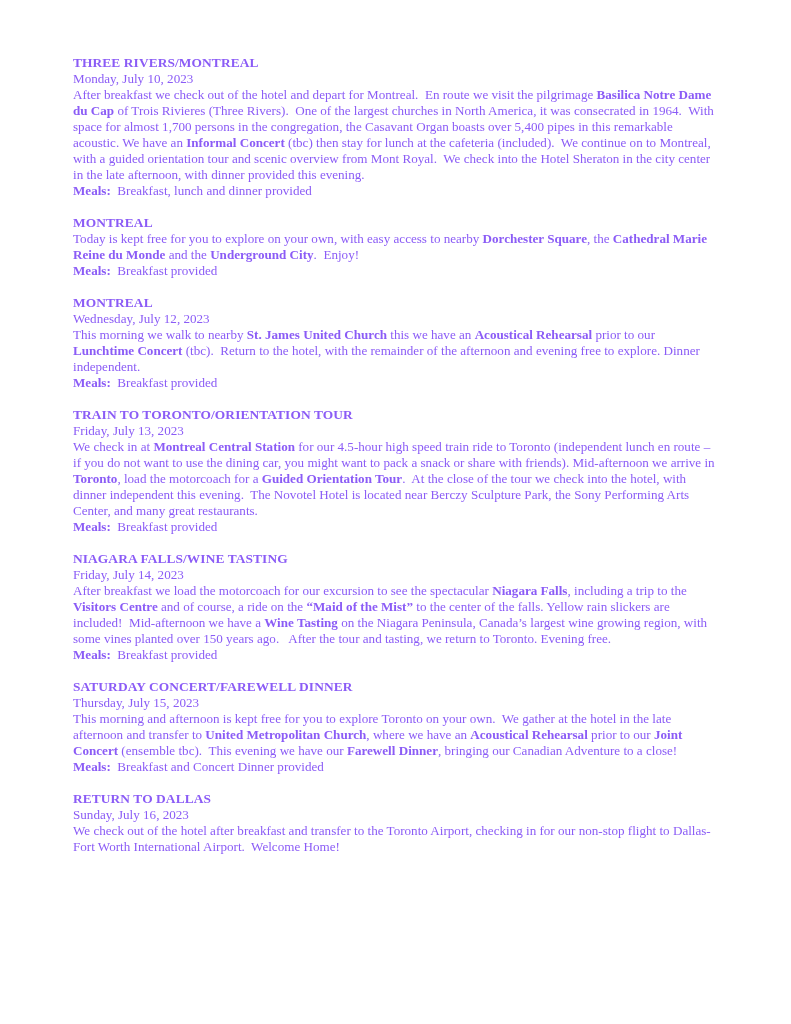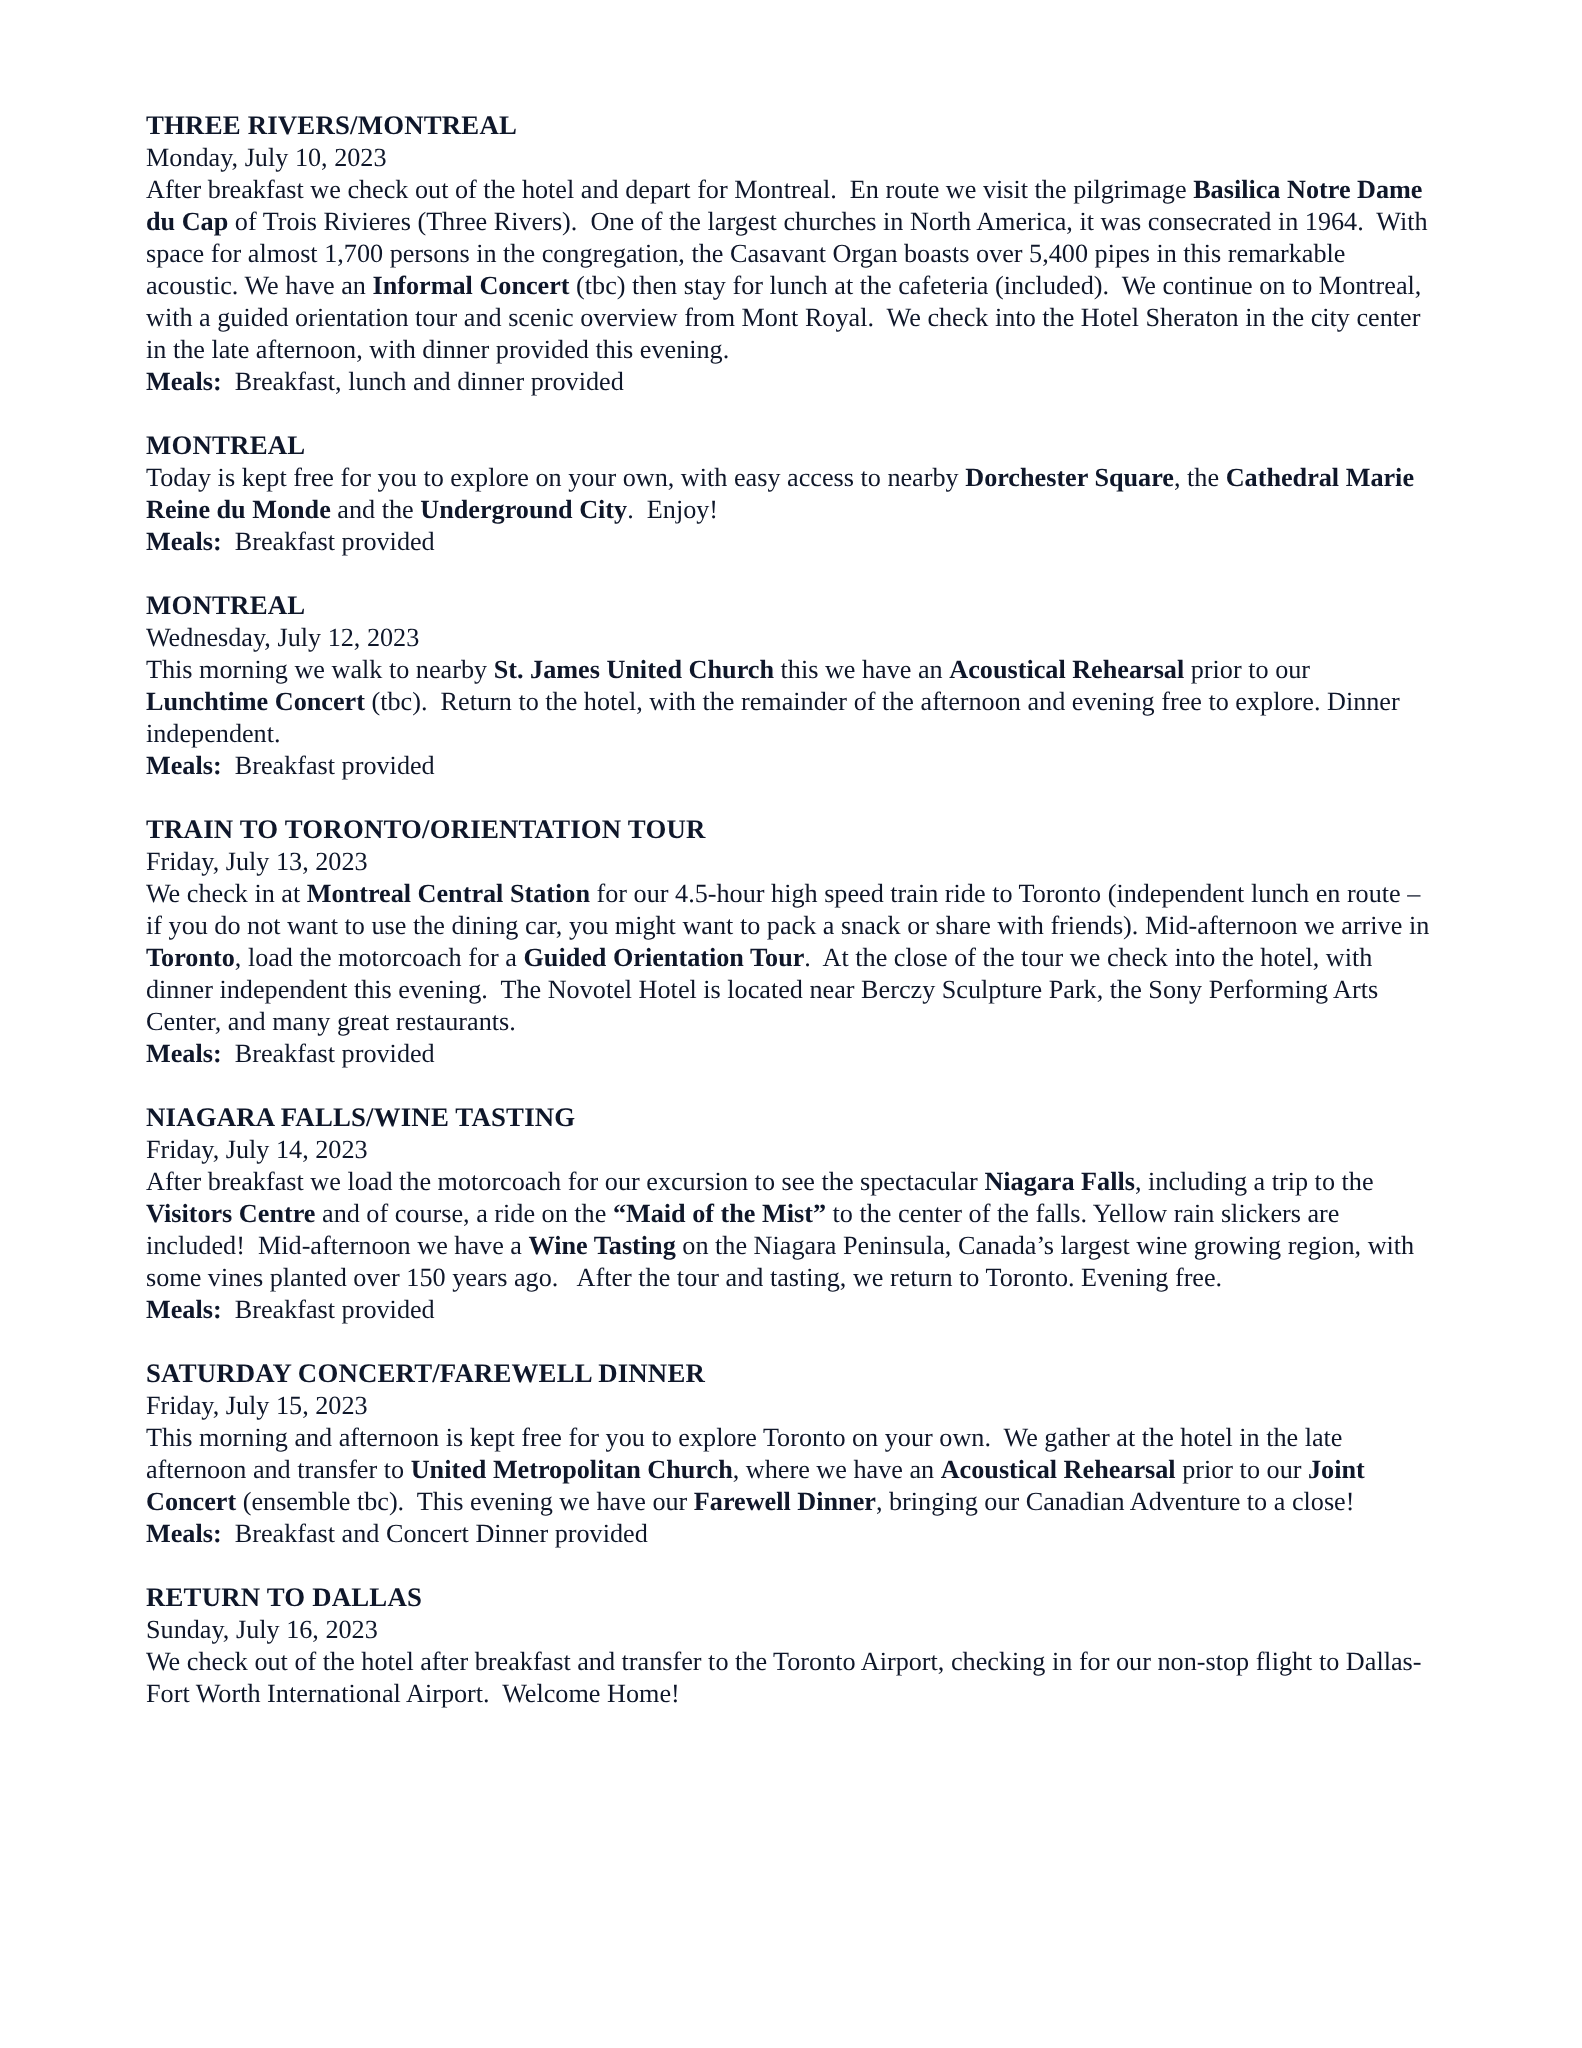--- a/index.html
+++ b/index.html
@@ -13,21 +13,21 @@
     overflow: hidden;
   }
   .page {
     box-sizing: border-box;
     width: 791px;
     height: 1024px;
     padding: 55px 74px 40px 73px;
     font-family: "Liberation Serif", serif;
     font-size: 13.1px;
     line-height: 16px;
-    color: #0f172a;
+    color: #8b5cf6;
   }
   section.day {
     margin: 0 0 16px 0;
   }
   .day-title {
     font-size: 13.4px;
     font-weight: bold;
     margin: 0;
     line-height: 16px;
     letter-spacing: 0.1px;
@@ -74,21 +74,21 @@
         <p class="meals-line"><span class="b">Meals:</span><span>  Breakfast provided</span></p>
       </section>
       <section class="day">
         <h2 class="day-title">NIAGARA FALLS/WINE TASTING</h2>
         <div class="day-date">Friday, July 14, 2023</div>
         <p class="body-text"><span>After breakfast we load the motorcoach for our excursion to see the spectacular </span><span class="b">Niagara Falls</span><span>, including a trip to the </span><span class="b">Visitors Centre</span><span> and of course, a ride on the </span><span class="b">“Maid of the Mist”</span><span> to the center of the falls. Yellow rain slickers are included!  Mid-afternoon we have a </span><span class="b">Wine Tasting</span><span> on the Niagara Peninsula, Canada’s largest wine growing region, with some vines planted over 150 years ago.   After the tour and tasting, we return to Toronto. Evening free.</span></p>
         <p class="meals-line"><span class="b">Meals:</span><span>  Breakfast provided</span></p>
       </section>
       <section class="day">
         <h2 class="day-title">SATURDAY CONCERT/FAREWELL DINNER</h2>
-        <div class="day-date">Friday, July 15, 2023</div>
+        <div class="day-date">Thursday, July 15, 2023</div>
         <p class="body-text"><span>This morning and afternoon is kept free for you to explore Toronto on your own.  We gather at the hotel in the late afternoon and transfer to </span><span class="b">United Metropolitan Church</span><span>, where we have an </span><span class="b">Acoustical Rehearsal</span><span> prior to our </span><span class="b">Joint Concert</span><span> (ensemble tbc).  This evening we have our </span><span class="b">Farewell Dinner</span><span>, bringing our Canadian Adventure to a close!</span></p>
         <p class="meals-line"><span class="b">Meals:</span><span>  Breakfast and Concert Dinner provided</span></p>
       </section>
       <section class="day">
         <h2 class="day-title">RETURN TO DALLAS</h2>
         <div class="day-date">Sunday, July 16, 2023</div>
         <p class="body-text"><span>We check out of the hotel after breakfast and transfer to the Toronto Airport, checking in for our non-stop flight to Dallas-Fort Worth International Airport.  Welcome Home!</span></p>
       </section>
     </div>
 </main>

